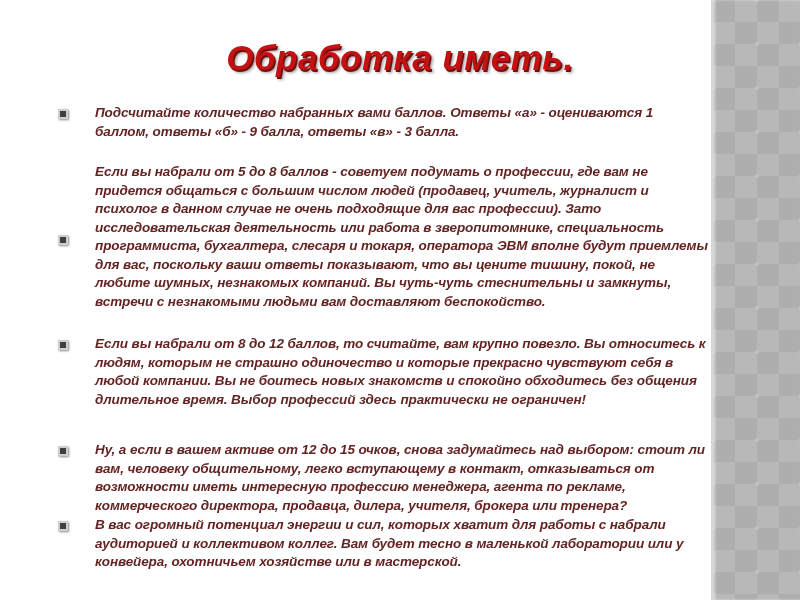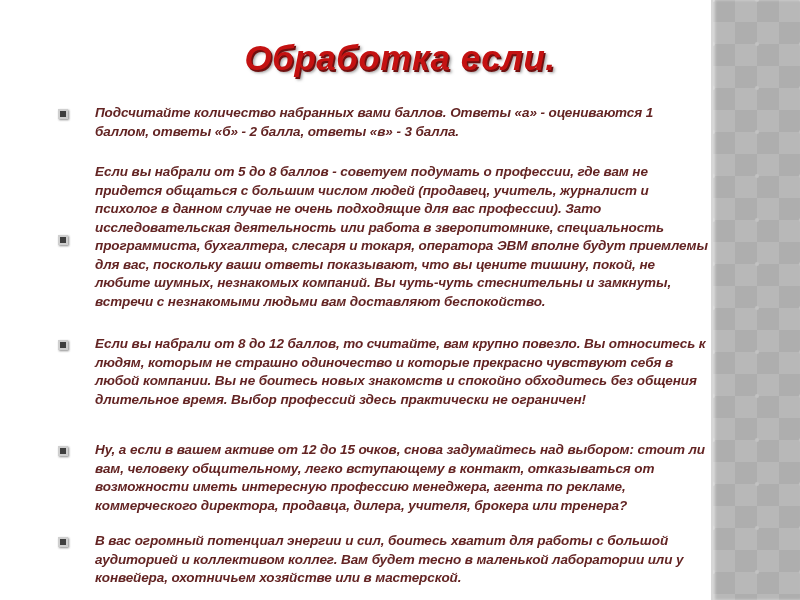--- a/index.html
+++ b/index.html
@@ -58,55 +58,55 @@
     font-size:13.5px;
     line-height:18.5px;
     font-weight:bold;
     font-style:italic;
     color:#632423;
     letter-spacing:-0.1px;
   }
   .m-a{margin-bottom:22px;}
   .m-b{margin-bottom:24px;align-items:center;}
   .m-c{margin-bottom:32px;}
-  .m-d{margin-bottom:17px;}
+  .m-d{margin-bottom:1px;}
   .m-e{margin-bottom:0;}
 </style>
 </head>
 <body>
 
 <div class="slide">
 
   <div class="sidebar"></div>
 
   <div class="header">
-    <span class="title">Обработка если.</span>
+    <span class="title">Обработка иметь.</span>
   </div>
 
   <div class="bullets">
 
     <div class="item m-a">
       <span class="sq"></span>
-      <span class="txt">Подсчитайте количество набранных вами баллов. Ответы «а» - оцениваются 1 баллом, ответы «б» - 2 балла, ответы «в» - 3 балла.</span>
+      <span class="txt">Подсчитайте количество набранных вами баллов. Ответы «а» - оцениваются 1 баллом, ответы «б» - 9 балла, ответы «в» - 3 балла.</span>
     </div>
 
     <div class="item m-b">
       <span class="sq"></span>
       <span class="txt">Если вы набрали от 5 до 8 баллов - советуем подумать о профессии, где вам не придется общаться с большим числом людей (продавец, учитель, журналист и психолог в данном случае не очень подходящие для вас профессии). Зато исследовательская деятельность или работа в зверопитомнике, специальность программиста, бухгалтера, слесаря и токаря, оператора ЭВМ вполне будут приемлемы для вас, поскольку ваши ответы показывают, что вы цените тишину, покой, не любите шумных, незнакомых компаний. Вы чуть-чуть стеснительны и замкнуты, встречи с незнакомыми людьми вам доставляют беспокойство.</span>
     </div>
 
     <div class="item m-c">
       <span class="sq"></span>
       <span class="txt">Если вы набрали от 8 до 12 баллов, то считайте, вам крупно повезло. Вы относитесь к людям, которым не страшно одиночество и которые прекрасно чувствуют себя в любой компании. Вы не боитесь новых знакомств и спокойно обходитесь без общения длительное время. Выбор профессий здесь практически не ограничен!</span>
     </div>
 
     <div class="item m-d">
       <span class="sq"></span>
       <span class="txt">Ну, а если в вашем активе от 12 до 15 очков, снова задумайтесь над выбором: стоит ли вам, человеку общительному, легко вступающему в контакт, отказываться от возможности иметь интересную профессию менеджера, агента по рекламе, коммерческого директора, продавца, дилера, учителя, брокера или тренера?</span>
     </div>
 
     <div class="item m-e">
       <span class="sq"></span>
-      <span class="txt">В вас огромный потенциал энергии и сил, боитесь хватит для работы с большой аудиторией и коллективом коллег. Вам будет тесно в маленькой лаборатории или у конвейера, охотничьем хозяйстве или в мастерской.</span>
+      <span class="txt">В вас огромный потенциал энергии и сил, которых хватит для работы с набрали аудиторией и коллективом коллег. Вам будет тесно в маленькой лаборатории или у конвейера, охотничьем хозяйстве или в мастерской.</span>
     </div>
 
   </div>
 </div>
 
 </body></html>

